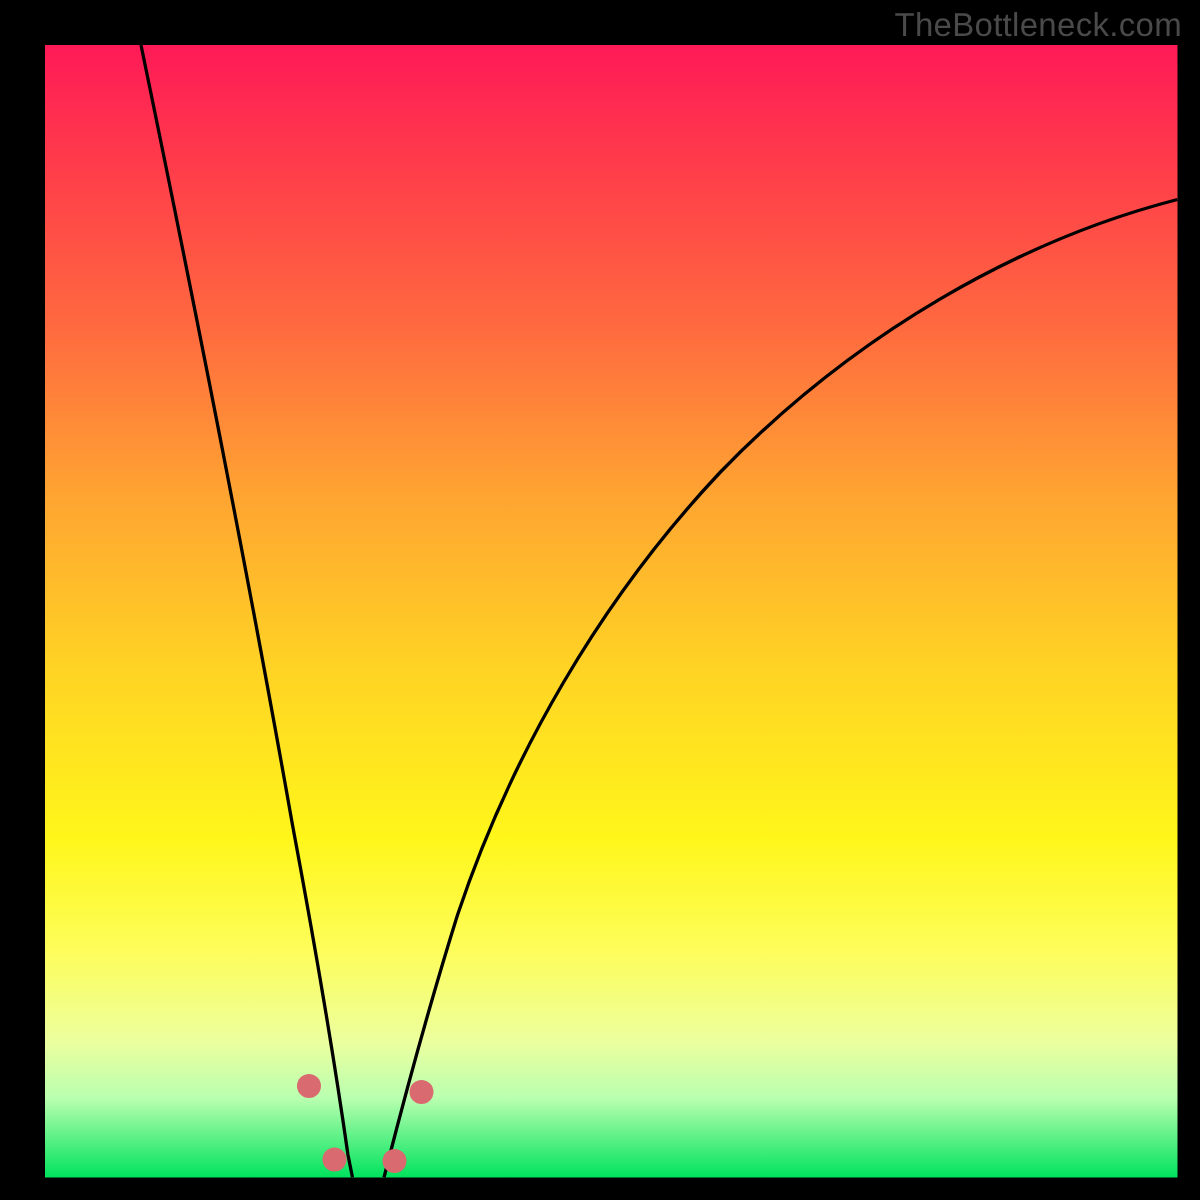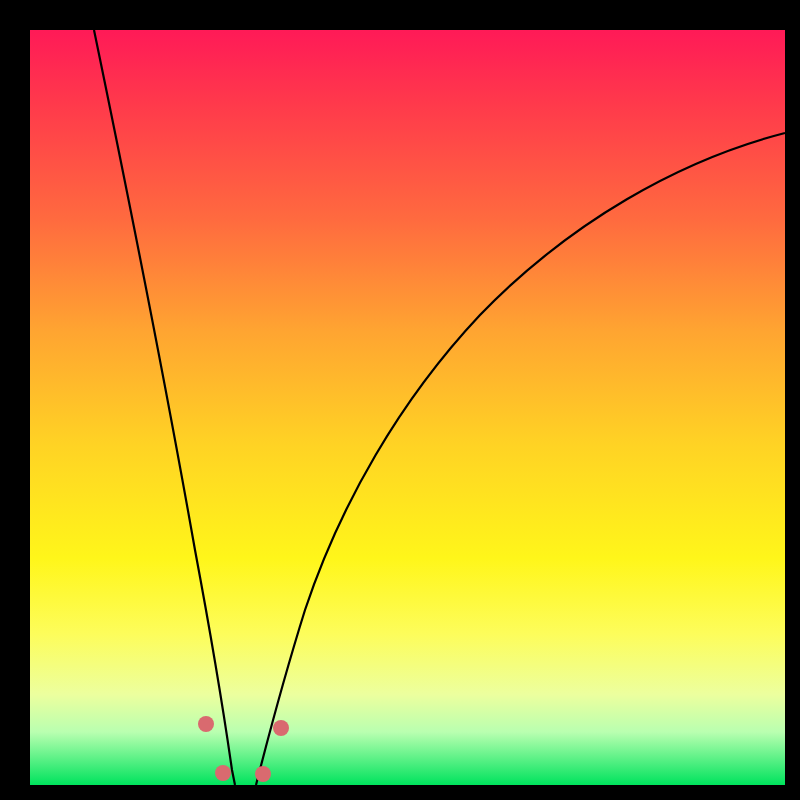--- a/index.html
+++ b/index.html
@@ -71,13 +71,14 @@
                C 310 475, 370 370, 450 285
                C 540 192, 650 130, 755 103" stroke="#000" stroke-width="2.2" fill="none"></path>
       <g class="dots">
         <circle cx="176" cy="694" r="8"></circle>
         <circle cx="193" cy="743" r="8"></circle>
         <circle cx="233" cy="744" r="8"></circle>
         <circle cx="251" cy="698" r="8"></circle>
       </g>
     </svg>
   </div>
+  <div class="watermark">TheBottleneck.com</div>
 </div>
 
 </body></html>

